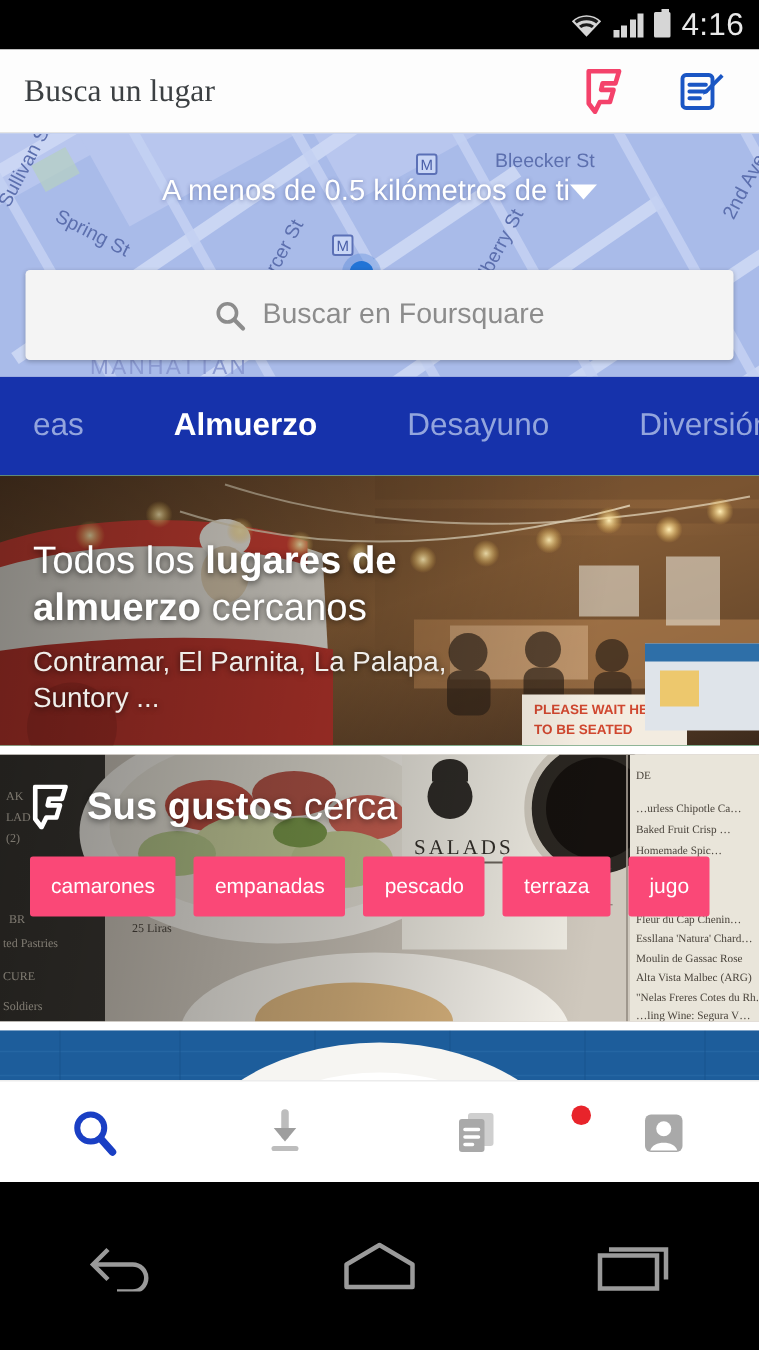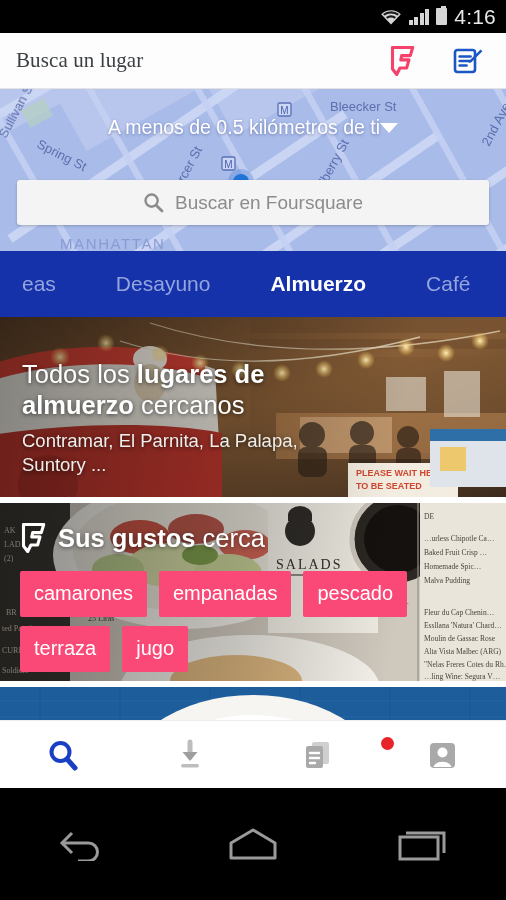--- a/index.html
+++ b/index.html
@@ -40,21 +40,21 @@
   .maphero { position:relative; height:162px; overflow:hidden; background:#a9bbe9; }
   .map-svg { position:absolute; inset:0; width:100%; height:100%; }
   .radius-row {
     position:absolute; top:27px; left:0; right:0;
     display:flex; align-items:center; justify-content:center; 
     text-shadow:0 1px 3px rgba(40,50,110,.45);
   }
   .radius-label { color:#fff; font-size:19.5px; }
   .chev { width:0;height:0;border-left:9px solid transparent;border-right:9px solid transparent;border-top:10px solid #fff; }
   .searchbox {
-    position:absolute; left:17px; right:17px; top:91px; height:45px;
+    position:absolute; left:17px; right:17px; top:91px; height:60px;
     background:#f4f4f4; border-radius:3px;
     display:flex; align-items:center; justify-content:center; gap:11px;
     box-shadow:0 1px 3px rgba(0,0,0,.22);
   }
   .searchbox .ph { color:#8c8c8c; font-size:19px; }
 
   
   .tabs {
     height:66px; background:#1632ab; display:flex; align-items:center;
     gap:16px; overflow:hidden; white-space:nowrap;
@@ -76,21 +76,21 @@
   .c-head b { font-weight:bold; }
   .c-sub { color:#f0eeea; font-size:18.5px; line-height:24px; margin-top:8px; text-shadow:0 1px 4px rgba(0,0,0,.65); }
 
   
   .card-tastes { height:178px; background:#cbc3b8; }
   .tastes-head { position:absolute; left:20px; top:20px; display:flex; align-items:center; gap:11px; }
   .tastes-title { color:#fff; font-size:25.5px; text-shadow:0 1px 4px rgba(0,0,0,.5); }
   .tastes-title b { font-weight:bold; }
   .chips { position:absolute; left:20px; top:68px; right:14px; display:flex; flex-wrap:wrap; gap:9px 12px; }
   .chip {
-    background:#fa4877; color:#fff; font-size:20px; line-height:1;
+    background:#fa4877; color:#fff; font-size:14px; line-height:1;
     padding:12px 14px 14px; border-radius:2px;
   }
 
   
   .card-fish { height:100px; background:#1f5f9e; }
 
   
   .bottombar {
     position:absolute; left:0; right:0; bottom:112px; height:68px;
     background:#fff; display:flex; align-items:center; border-top:1px solid #ececec;
@@ -212,23 +212,22 @@
       <svg width="21" height="21" viewBox="0 0 21 21">
         <circle cx="8.6" cy="8.6" r="6.1" fill="none" stroke="#8c8c8c" stroke-width="2.4"></circle>
         <line x1="13.2" y1="13.2" x2="19" y2="19" stroke="#8c8c8c" stroke-width="2.8" stroke-linecap="round"></line>
       </svg>
       <span class="ph">Buscar en Foursquare</span>
     </div>
   </div>
 
   <div class="tabs">
     <div class="tab">eas</div>
+    <div class="tab active">Almuerzo</div>
     <div class="tab">Desayuno</div>
-    <div class="tab active">Almuerzo</div>
-    <div class="tab">Café</div>
     <div class="tab">Diversión</div>
   </div>
 
   <div class="feed">
 
     <div class="card card-lunch">
       <svg class="card-img" viewBox="0 0 506 180" preserveAspectRatio="xMidYMid slice">
         <defs>
           <linearGradient id="warm" x1="0" y1="0" x2="1" y2="1">
             <stop offset="0" stop-color="#5d4028"></stop>

